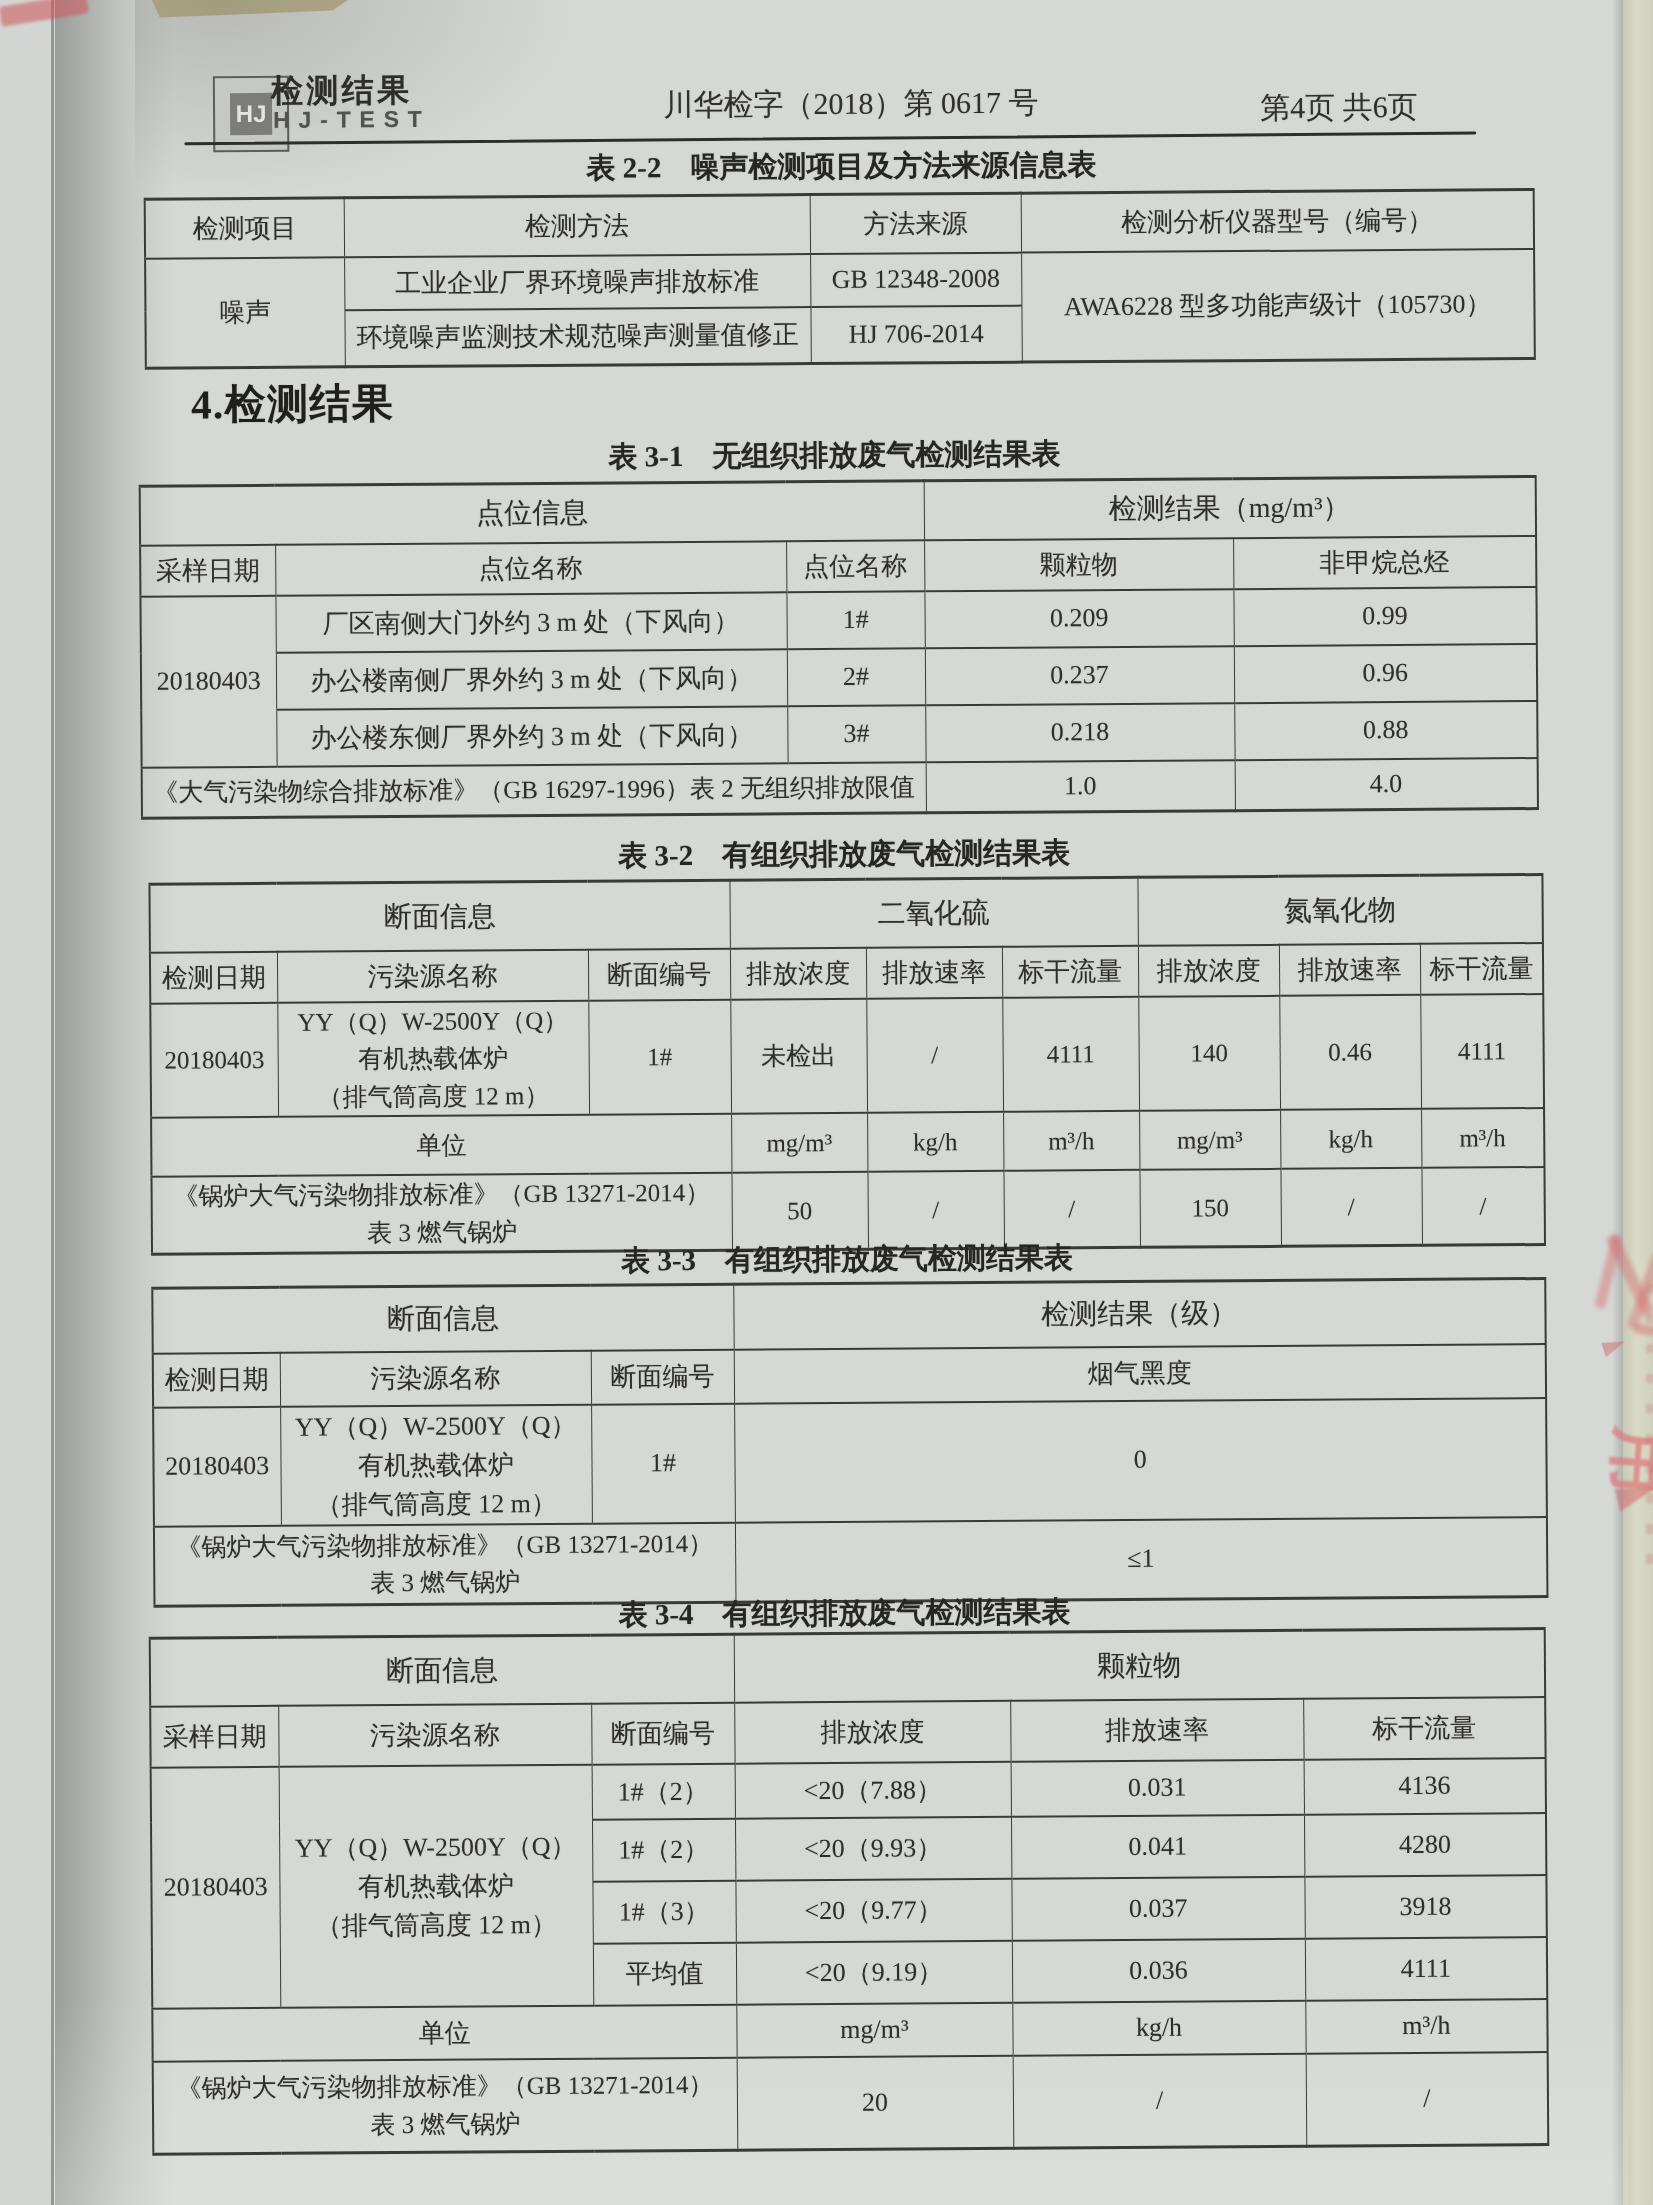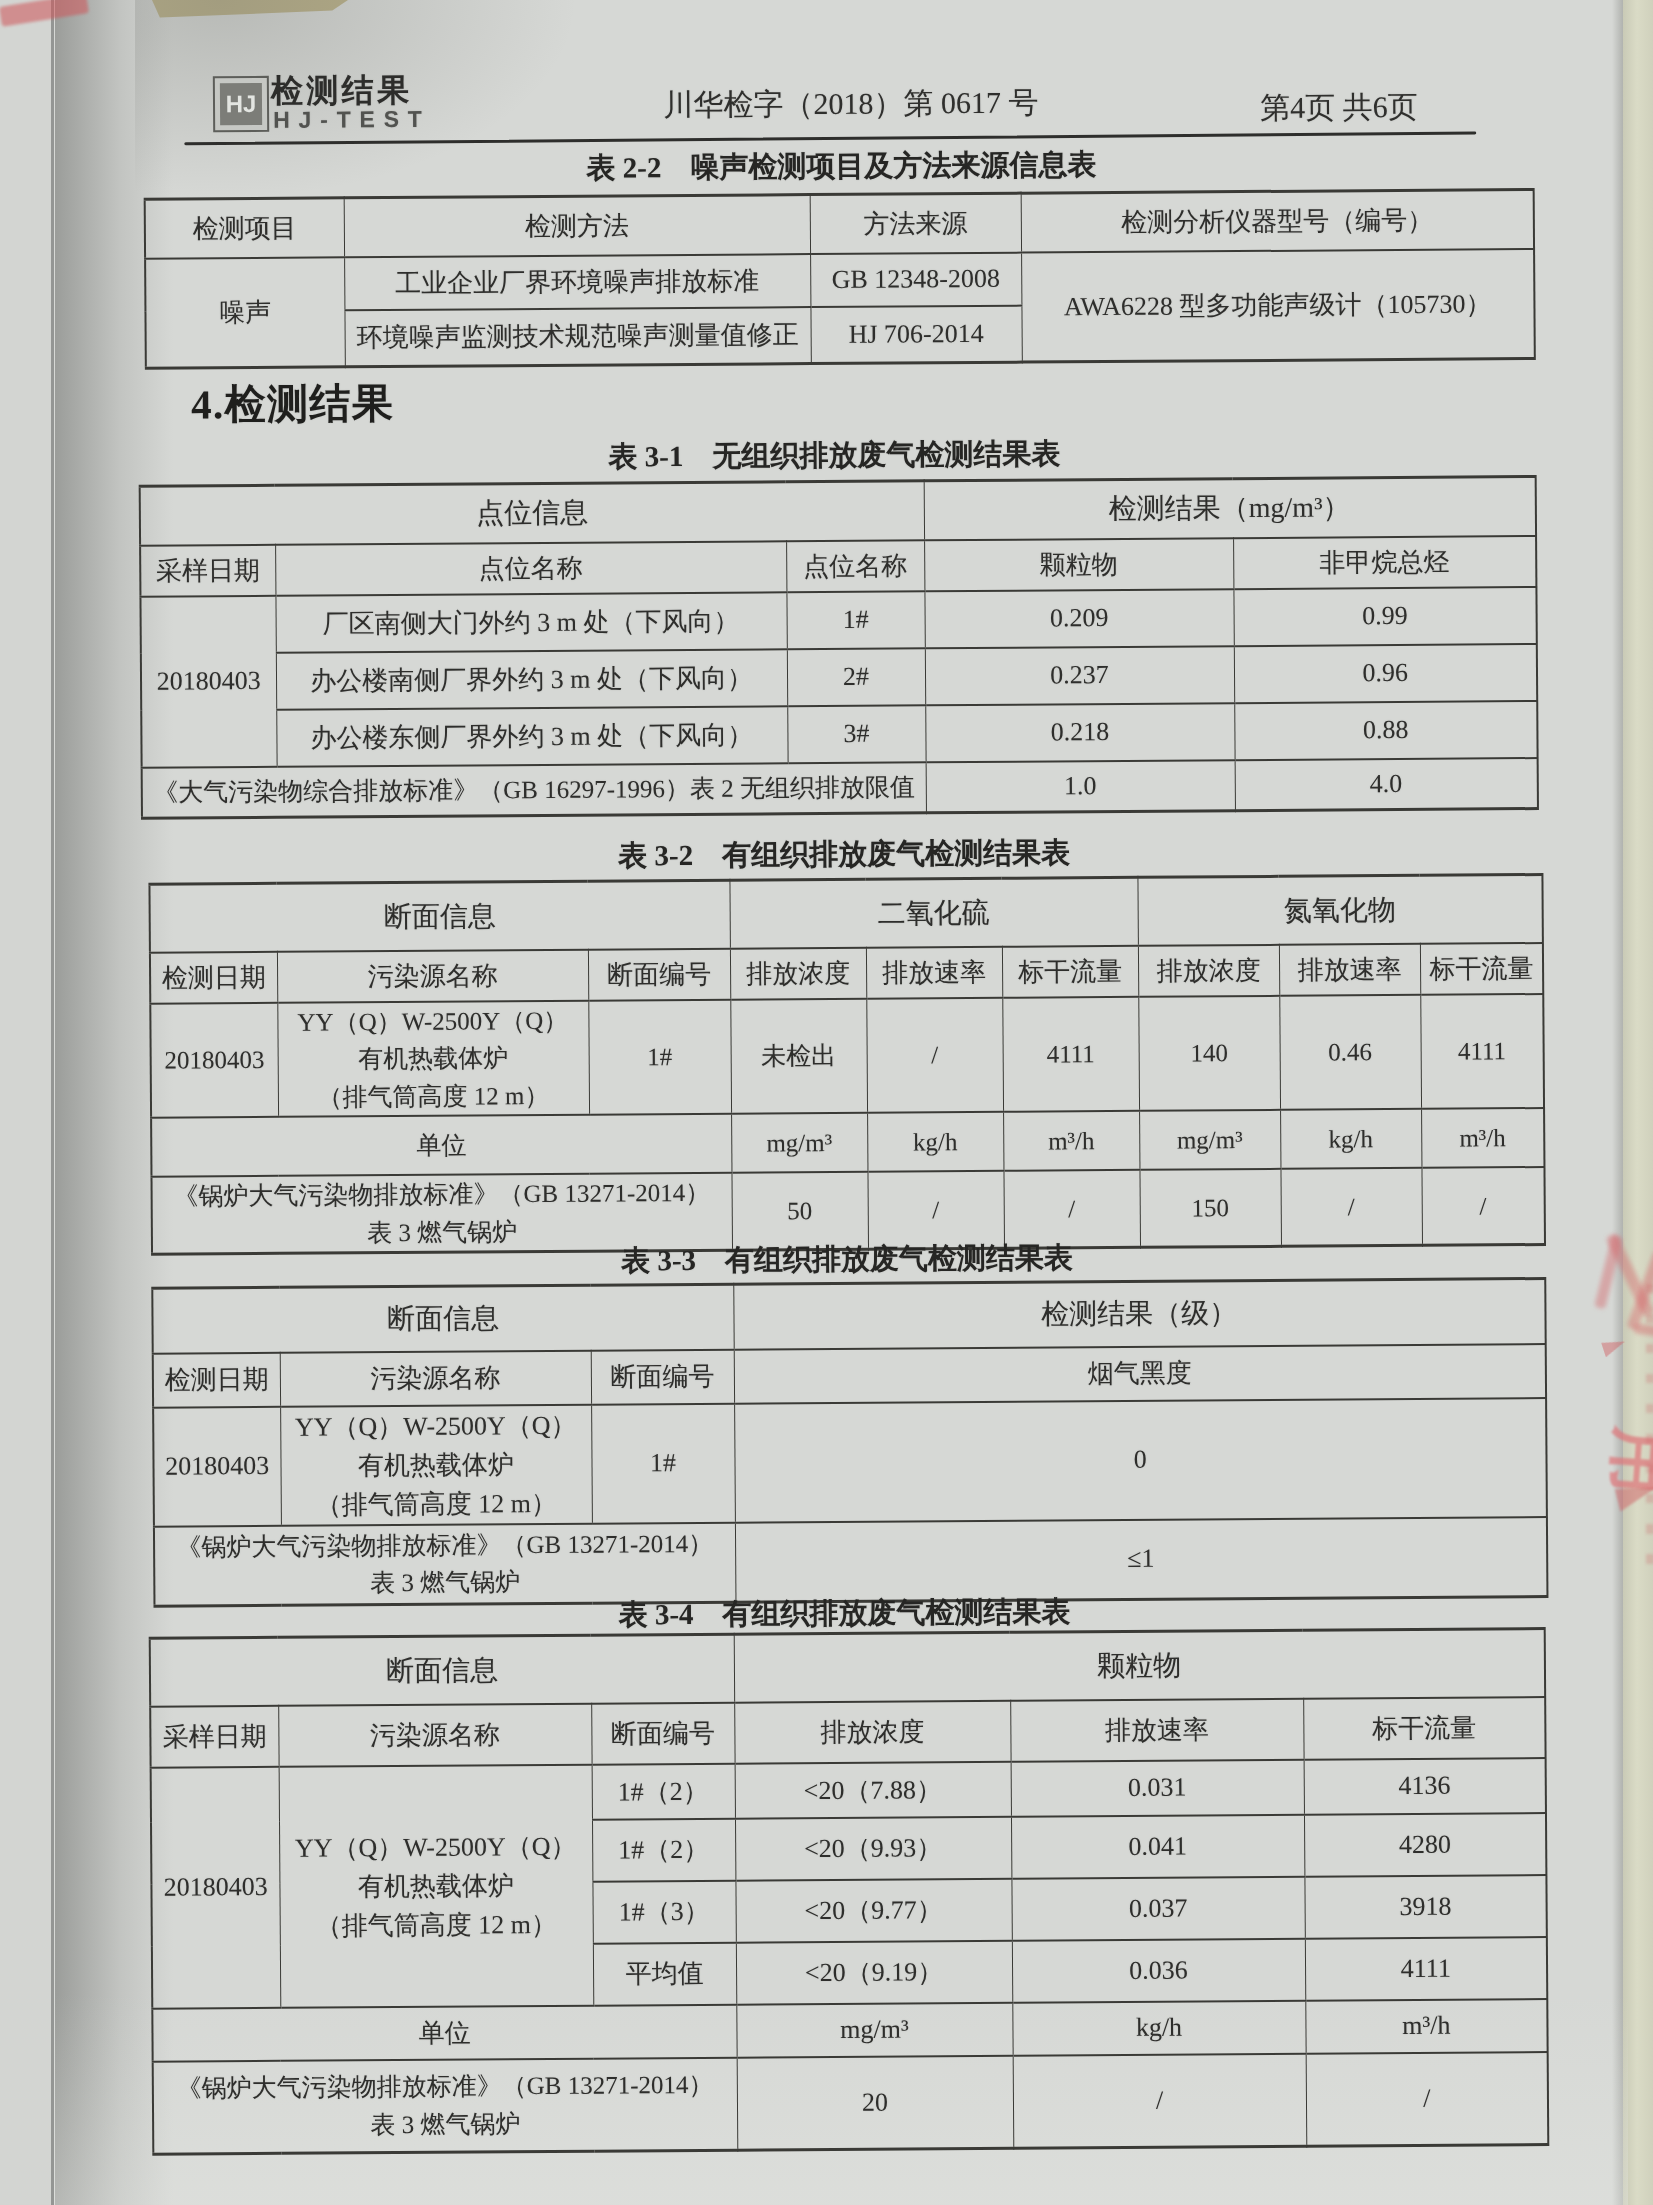--- a/index.html
+++ b/index.html
@@ -25,21 +25,21 @@
     background:linear-gradient(90deg,rgba(120,122,117,0),rgba(120,122,117,.4));}
   #bottom-lighten{position:absolute;left:54px;top:1993px;width:1574px;height:212px;
     background:linear-gradient(180deg,rgba(233,235,231,0),rgba(230,232,228,.35));}
 
   
   #content{position:absolute;inset:0;transform:rotate(-0.4deg);transform-origin:827px 1103px;}
   .abs{position:absolute;}
   .soft{text-shadow:0 0 1.4px rgba(75,75,72,.28);}
 
   
-  #logo-box{left:220px;top:72px;width:42px;height:42px;border:2.7px solid #5d5e5a;background:#c6c8c4;padding:5px;}
+  #logo-box{left:220px;top:72px;width:42px;height:42px;border:2.7px solid #5d5e5a;background:#c6c8c4;padding:15px;}
   #logo-inner{width:100%;height:100%;background:#7c7d78;color:#e3e5e1;display:flex;align-items:center;justify-content:center;
     font-family:"Liberation Sans","DejaVu Sans",sans-serif;font-weight:bold;font-size:24px;}
   #logo-cn{left:278px;top:66px;font-family:"Liberation Sans","DejaVu Sans",sans-serif;font-weight:bold;
     font-size:32px;letter-spacing:3.4px;color:#2d2d2b;}
   #logo-en{left:280px;top:103px;font-family:"Liberation Sans","DejaVu Sans",sans-serif;font-weight:bold;
     font-size:23px;letter-spacing:8.8px;color:#525350;}
   #doc-number{left:608px;top:84px;width:500px;text-align:center;font-size:30px;}
   #page-info{left:1267px;top:91px;font-size:30px;}
   #header-line{left:191px;top:137px;width:1292px;height:3.4px;background:#2e2e2c;border-radius:2px;transform:rotate(-0.08deg);}
 

